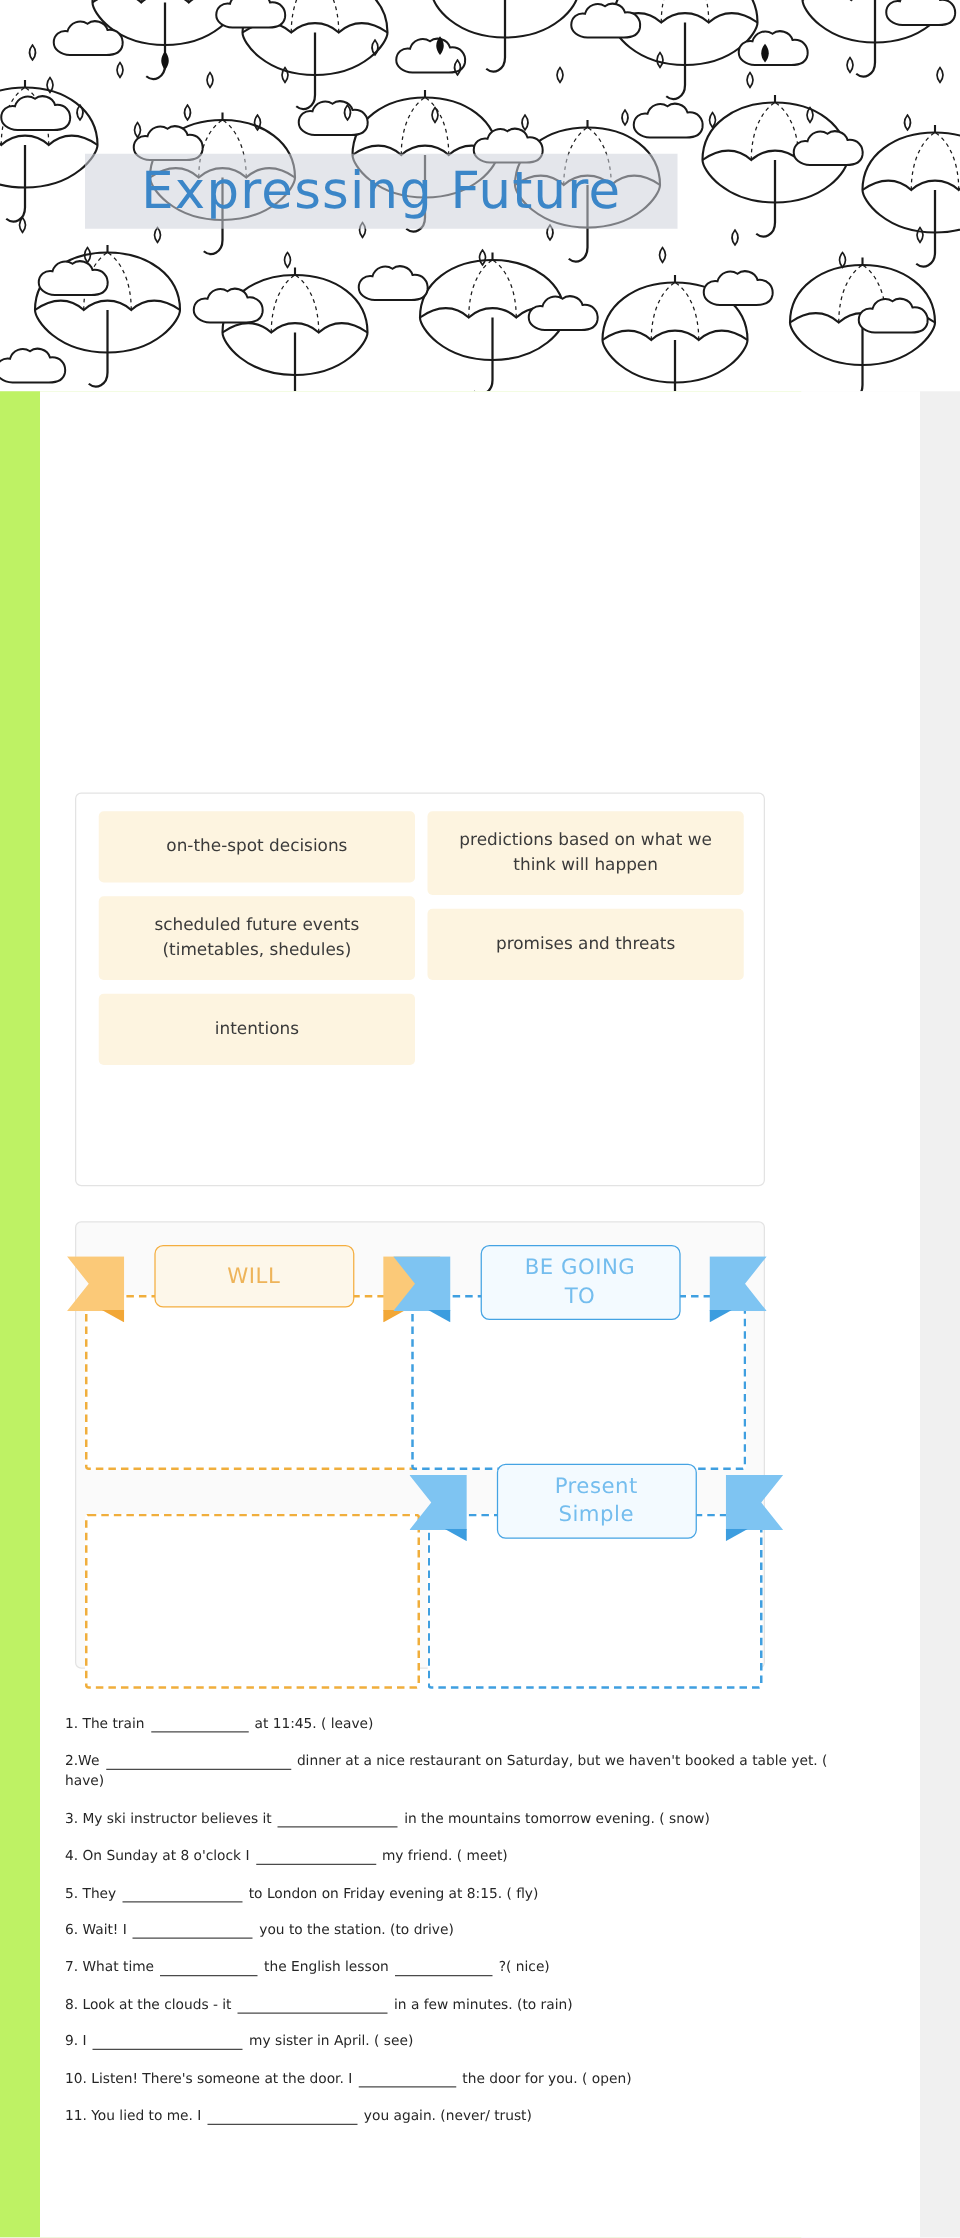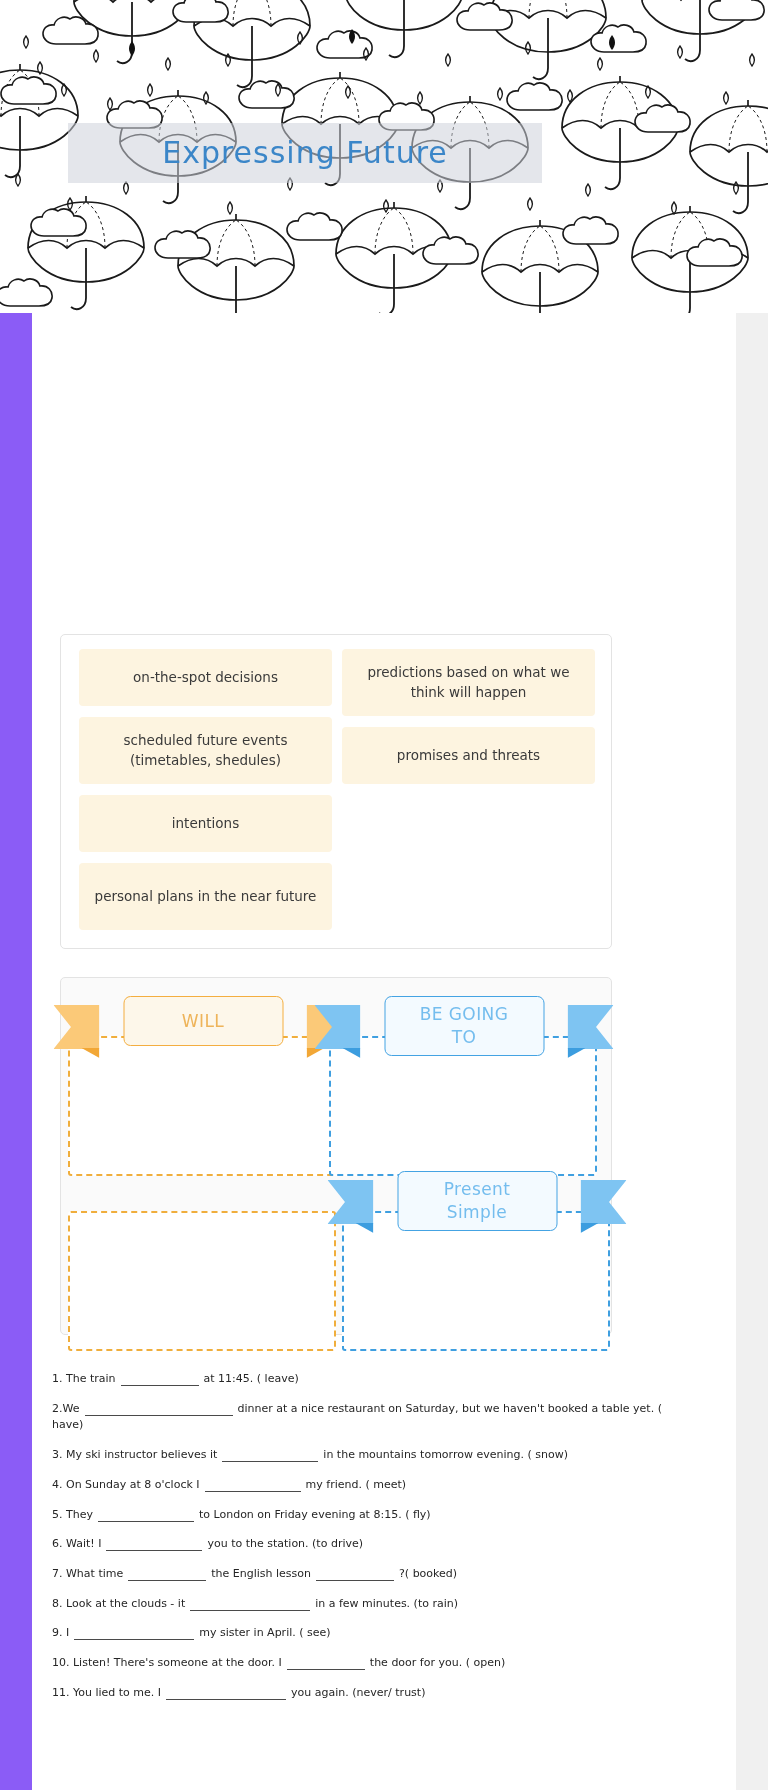--- a/index.html
+++ b/index.html
@@ -24,32 +24,32 @@
     left:68px; top:123px;
     width:474px; height:60px;
     background:rgba(205,210,218,0.55);
   }
   .title-text{
     position:absolute;
     left:68px; top:119px;
     width:474px; height:66px;
     display:flex; align-items:center; justify-content:center;
     font-family:"DejaVu Sans", sans-serif;
-    font-size:30px; font-weight:400;
+    font-size:41px; font-weight:400;
     letter-spacing:1px;
     color:#3b86c8;
     white-space:nowrap;
   }
 
   
   .page{
     position:relative;
     width:641px;
     min-height:1477px;
-    background:#8b5cf6;
+    background:#bef264;
     padding:0;
   }
   .sheet{
     position:absolute;
     left:32px; top:0;
     width:704px;
     height:1477px;
     background:#ffffff;
   }
 
@@ -308,21 +308,20 @@
 <div class="page">
   <div class="sheet">
 
     <div class="card" id="card-uses">
       <div class="uses-grid">
 
         <div class="use-col">
           <div class="use-box">on-the-spot decisions</div>
           <div class="use-box tall">scheduled future events (timetables, shedules)</div>
           <div class="use-box">intentions</div>
-          <div class="use-box tall">personal plans in the near future</div>
         </div>
 
         <div class="use-col">
           <div class="use-box tall">predictions based on what we think will happen</div>
           <div class="use-box">promises and threats</div>
         </div>
 
       </div>
     </div>
 
@@ -401,21 +400,21 @@
 
       <div class="ex-item">
         <span>5. They</span><span class="blank b-md"></span><span>to London on Friday evening at 8:15. ( fly)</span>
       </div>
 
       <div class="ex-item">
         <span>6. Wait! I</span><span class="blank b-md"></span><span>you to the station. (to drive)</span>
       </div>
 
       <div class="ex-item">
-        <span>7. What time</span><span class="blank b-sm"></span><span>the English lesson</span><span class="blank b-sm"></span><span>?( booked)</span>
+        <span>7. What time</span><span class="blank b-sm"></span><span>the English lesson</span><span class="blank b-sm"></span><span>?( nice)</span>
       </div>
 
       <div class="ex-item">
         <span>8. Look at the clouds - it</span><span class="blank b-lg"></span><span>in a few minutes. (to rain)</span>
       </div>
 
       <div class="ex-item">
         <span>9. I</span><span class="blank b-lg"></span><span>my sister in April. ( see)</span>
       </div>
 

